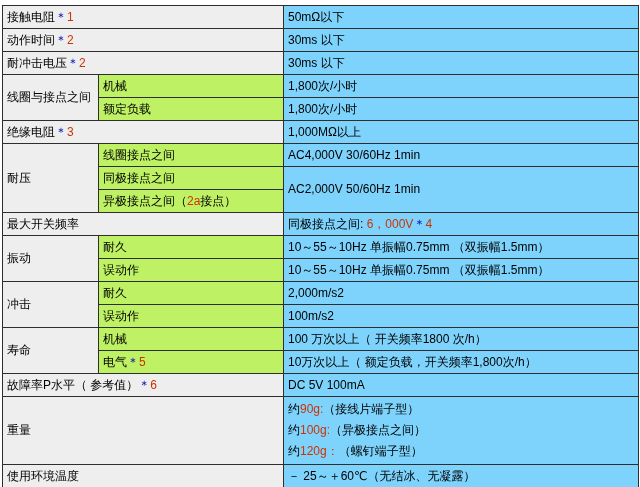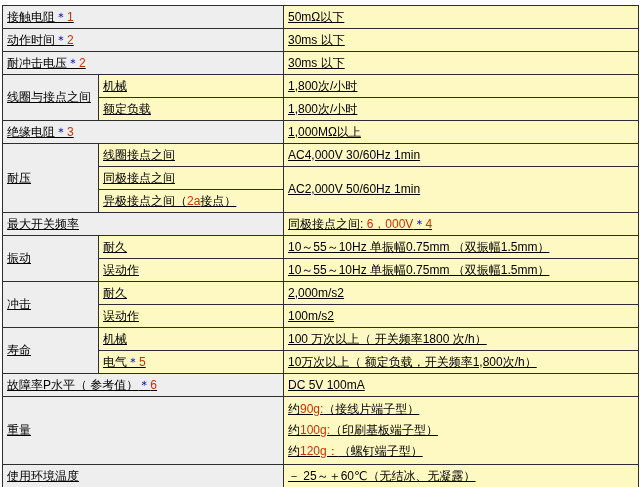--- a/index.html
+++ b/index.html
@@ -11,37 +11,36 @@
     width: 640px;
     height: 487px;
     font-family: "Liberation Sans", "DejaVu Sans", sans-serif;
     overflow: hidden;
   }
   table.spec {
     border-collapse: collapse;
     table-layout: fixed;
     margin: 5px 15px 0 2px;
     width: 636px;
-    text-decoration: underline;
   }
   table.spec td {
     border: 1px solid #2e2e2e;
     padding: 2px 4px;
     font-size: 12px;
     line-height: 17px;
     color: #000000;
     vertical-align: middle;
     overflow: hidden;
     white-space: nowrap;
   }
   table.spec tr { height: 23px; }
   table.spec tr.tall { height: 66px; }
   td.lbl  { background: #eeeeee; }
-  td.sub  { background: #fef9c3; }
-  td.val  { background: #fef9c3; }
+  td.sub  { background: #bef264; }
+  td.val  { background: #7dd3fc; }
   td.val .line { line-height: 21px; }
   span.seg-red  { color: #cc3300; }
   span.seg-blue { color: #0000bb; }
 </style>
 </head>
 <body>
 
 <table class="spec">
   <colgroup>
     <col style="width:96px">
@@ -118,21 +117,21 @@
         <td class="val"><span>10万次以上（ 额定负载，开关频率1,800次/h）</span></td>
       </tr>
       <tr>
         <td class="lbl" colspan="2"><span>故障率P水平（ 参考值）</span><span class="seg-blue">＊</span><span class="seg-red">6</span></td>
         <td class="val"><span>DC 5V 100mA</span></td>
       </tr>
       <tr class="tall">
         <td class="lbl" colspan="2"><span>重量</span></td>
         <td class="val">
           <div class="line"><span>约</span><span class="seg-red">90g:</span><span>（接线片端子型）</span></div>
-          <div class="line"><span>约</span><span class="seg-red">100g:</span><span>（印刷基板端子型）</span></div>
+          <div class="line"><span>约</span><span class="seg-red">100g:</span><span>（异极接点之间）</span></div>
           <div class="line"><span>约</span><span class="seg-red">120g：</span><span>（螺钉端子型）</span></div>
         </td>
       </tr>
       <tr>
         <td class="lbl" colspan="2"><span>使用环境温度</span></td>
         <td class="val"><span>－ 25～＋60℃（无结冰、无凝露）</span></td>
       </tr>
     </tbody>
 </table>
 

